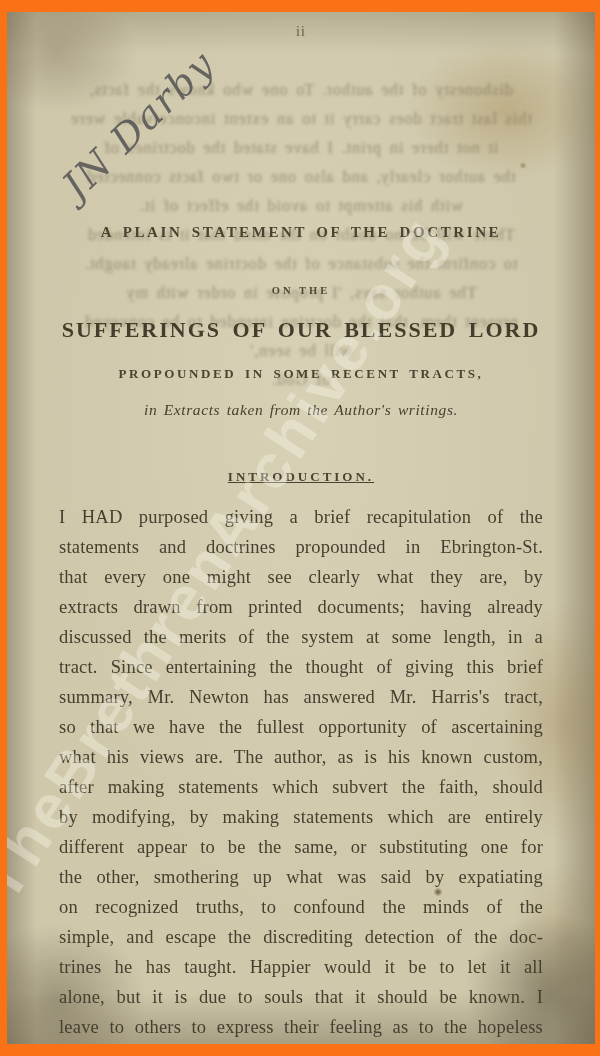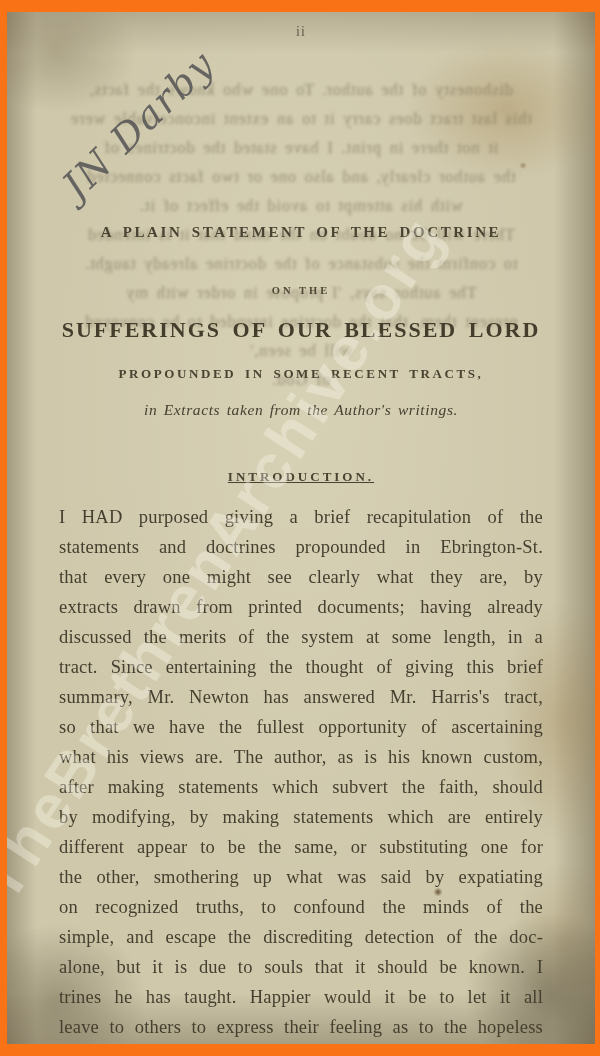--- a/index.html
+++ b/index.html
@@ -134,22 +134,22 @@
           <div class="line">tract. Since entertaining the thought of giving this brief</div>
           <div class="line">summary, Mr. Newton has answered Mr. Harris's tract,</div>
           <div class="line">so that we have the fullest opportunity of ascertaining</div>
           <div class="line">what his views are. The author, as is his known custom,</div>
           <div class="line">after making statements which subvert the faith, should</div>
           <div class="line">by modifying, by making statements which are entirely</div>
           <div class="line">different appear to be the same, or substituting one for</div>
           <div class="line">the other, smothering up what was said by expatiating</div>
           <div class="line">on recognized truths, to confound the minds of the</div>
           <div class="line">simple, and escape the discrediting detection of the doc-</div>
+          <div class="line">trines he has taught. Happier would it be to let it all</div>
           <div class="line">alone, but it is due to souls that it should be known. I</div>
-          <div class="line">trines he has taught. Happier would it be to let it all</div>
           <div class="line">leave to others to express their feeling as to the hopeless</div>
         </div>
     </div>
 
     <div class="watermark">TheBrethrenArchive.org</div>
 
   </div>
 </div>
 
 </body></html>

